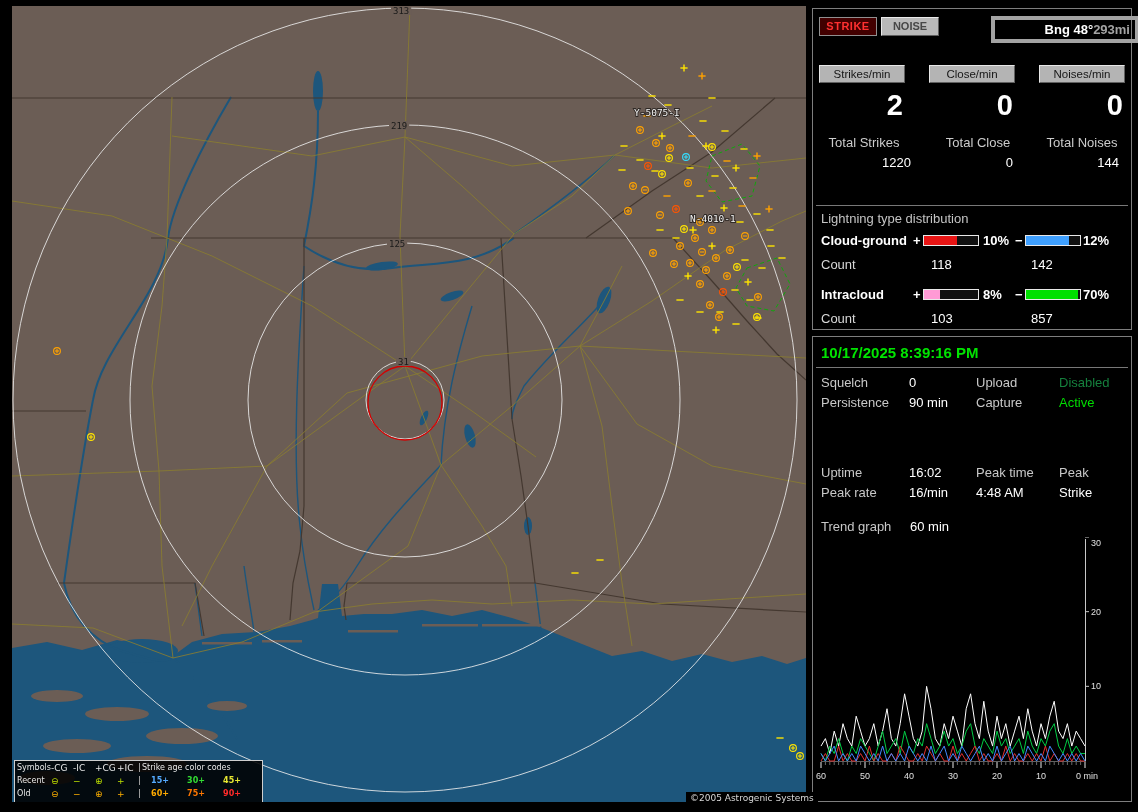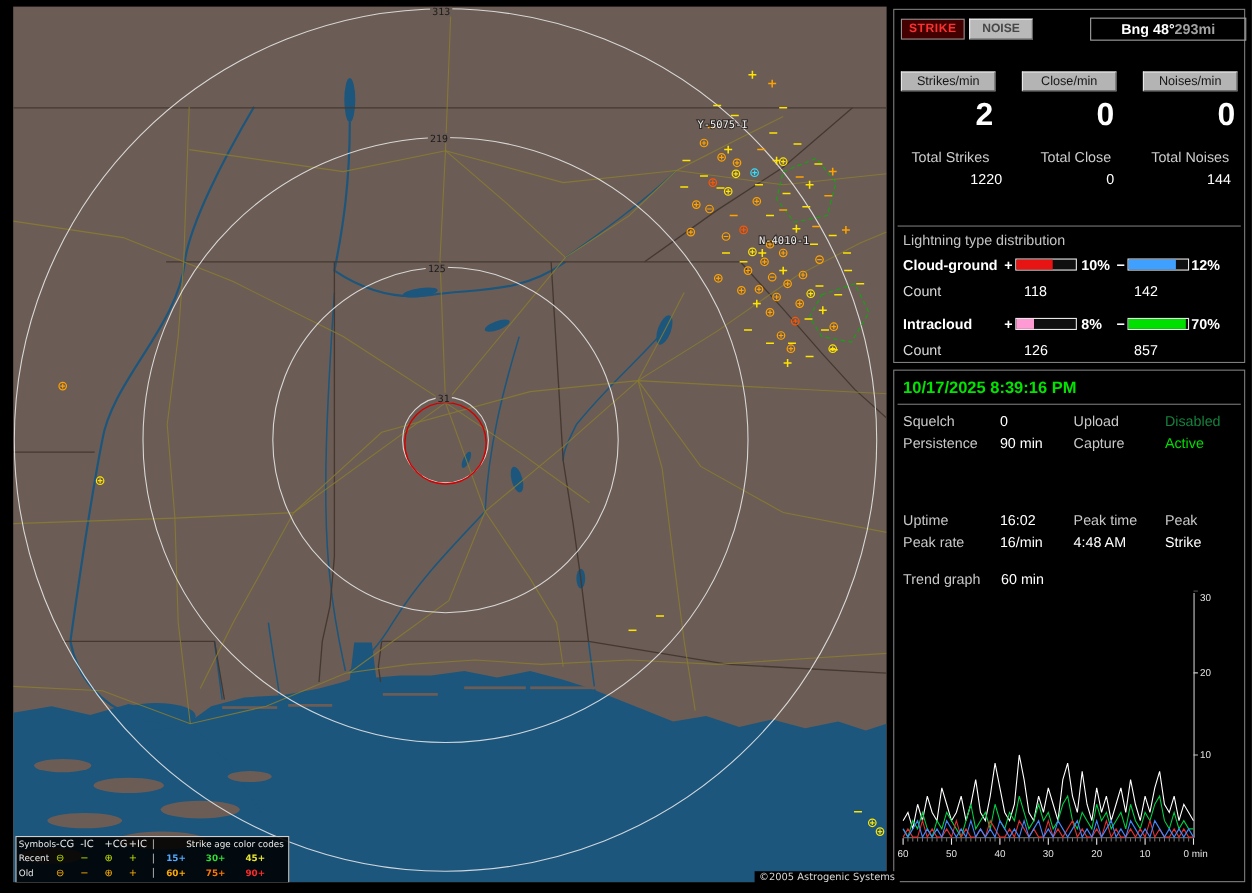--- a/index.html
+++ b/index.html
@@ -21,36 +21,36 @@
              font-size:9px;padding:1px 4px;z-index:6;font-family:"DejaVu Sans",sans-serif}
 
   
   #maplegend{position:absolute;left:2px;top:754px;width:247px;height:41px;
              background:rgba(0,0,0,.88);border:1px solid #cfcfcf;color:#e8e8e8;
              font-family:"DejaVu Sans",sans-serif;font-size:8px;z-index:5}
   .lgrow{display:flex;align-items:center;height:13px;padding:0 2px}
   .c-sym{width:34px}
   .c-g{width:22px;font-size:9px}
   .c-age{width:116px;border-left:1px solid #9a9a9a;padding-left:2px;display:flex}
-  .lg-agetitle{display:block;text-align:right;width:116px}
+  .lg-agetitle{display:block;text-align:left;width:116px}
   .c-age .age{width:36px;text-align:center;font-weight:bold}
   .glyphwrap{display:contents}
 
   
   #box1,#box2{position:absolute;left:812px;width:318px;background:#000;border:1px solid #7e7e7e}
   #box1{top:8px;height:320px}
   #box2{top:336px;height:464px}
 
   .btn{position:absolute;width:56px;height:17px;line-height:17px;text-align:center;
        font-size:11px;font-weight:bold;cursor:default}
   #strikebtn{left:6px;top:8px;background:#420000;color:#ff3030;border:1px solid #909090;letter-spacing:.5px}
   #noisebtn{left:68px;top:8px;background:#b9b9b9;color:#474747;border:1px solid;
             border-color:#eaeaea #5e5e5e #5e5e5e #eaeaea}
-  #bng{position:absolute;left:178px;top:7px;width:130px;height:19px;border:1px solid #a3a3a3;
-       display:flex;justify-content:center;align-items:center;padding:0 5px;
+  #bng{position:absolute;left:178px;top:7px;width:130px;height:19px;border:4px solid #a3a3a3;
+       display:flex;justify-content:flex-end;align-items:center;padding:0 5px;
        font-size:13px;font-weight:bold}
   #bng .l{color:#fff}
   #bng .r{color:#a3a3a3}
 
   .rplate{position:absolute;top:56px;width:84px;height:16px;line-height:16px;text-align:center;
           font-size:11.5px;color:#161616;background:#b4b4b4;border:1px solid;
           border-color:#e8e8e8 #606060 #606060 #e8e8e8}
   .rp1{left:6px}.rp2{left:116px}.rp3{left:226px}
   .bignum{position:absolute;top:80px;width:84px;text-align:right;font-size:29px;font-weight:bold;color:#fff}
   .bn1{left:6px}.bn2{left:116px}.bn3{left:226px}
@@ -655,21 +655,21 @@
       </span>
     <span class="pct q1">8%</span>
     <span class="sign p2">−</span>
     <span class="bar b2">
         <i style="width:97%;background:#00e000"></i>
       </span>
     <span class="pct q2">70%</span>
   </div>
   <div class="cnt" id="cnt2">
     <span class="cl">Count</span>
-    <span class="cv1">126</span>
+    <span class="cv1">103</span>
     <span class="cv2">857</span>
   </div>
 </div>
 
 <div id="box2">
   <div id="dt">10/17/2025 8:39:16 PM</div>
   <div id="sep2"></div>
 
   <div class="grid" id="statusgrid">
     <div class="grow">

